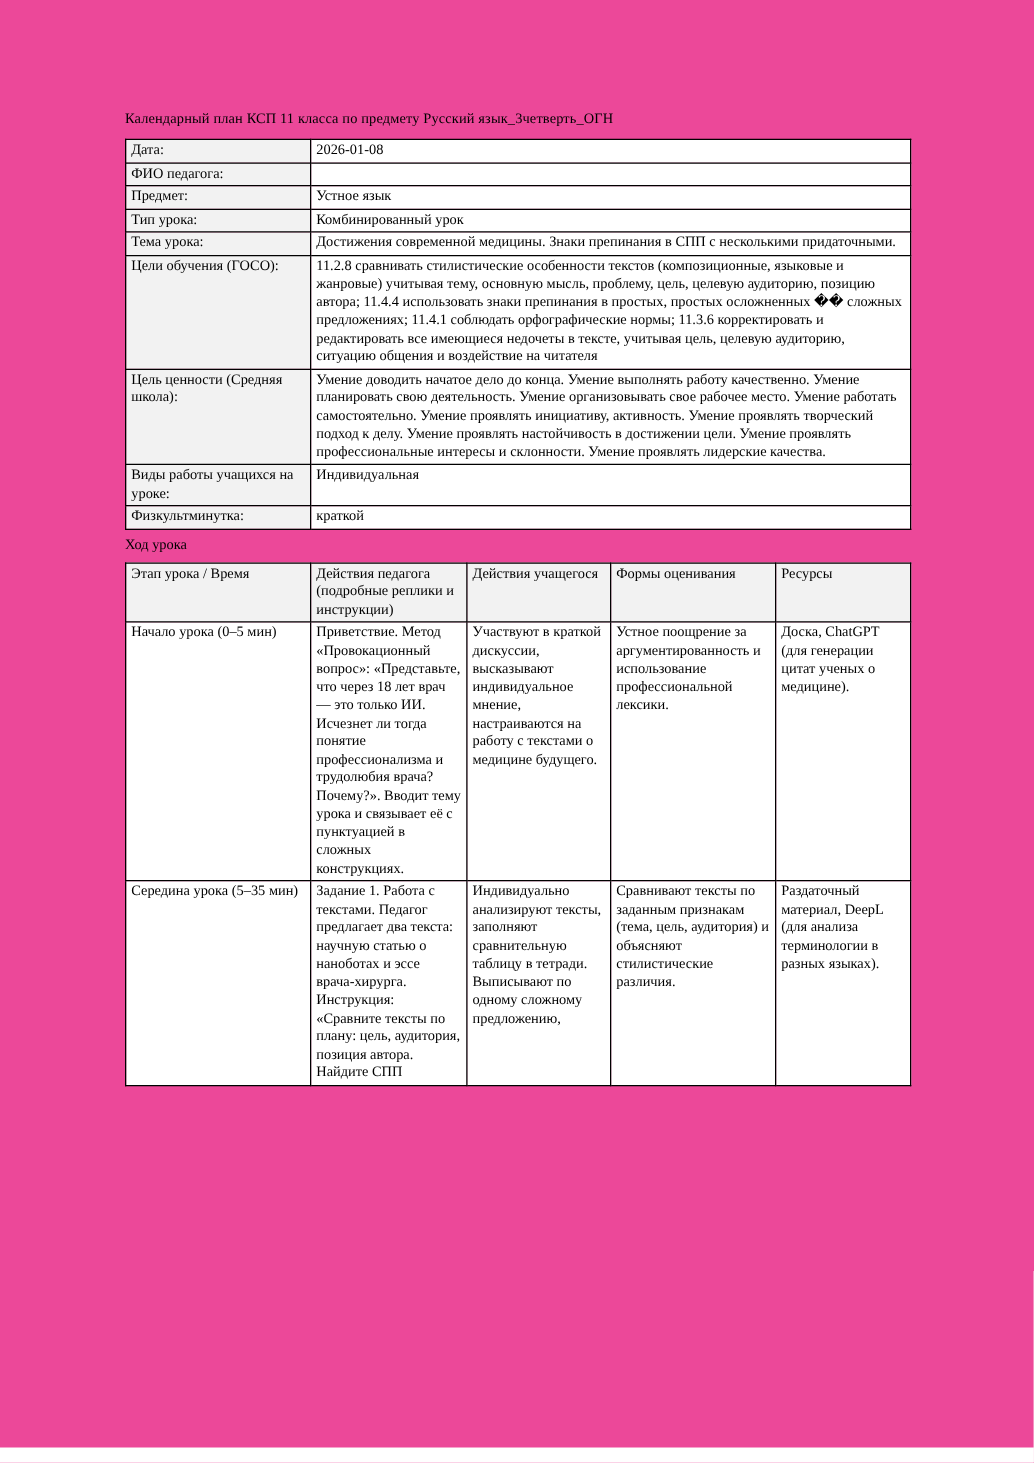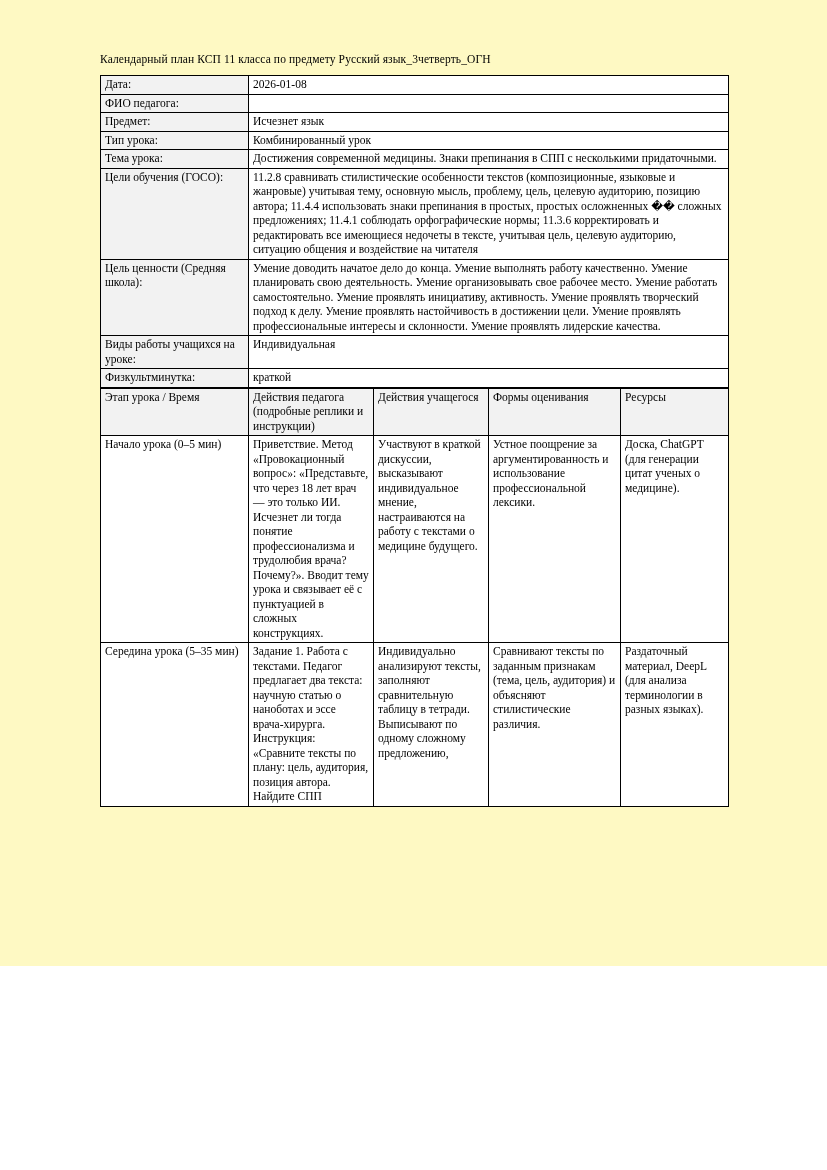--- a/index.html
+++ b/index.html
@@ -10,24 +10,24 @@
   body {
     width: 827px;
     height: 1170px;
     font-family: "Liberation Serif", "DejaVu Serif", serif;
     color: #000000;
     overflow: hidden;
   }
   .page {
     position: relative;
     width: 827px;
-    height: 966px;
-    background: #fef9c3;
+    height: 1158px;
+    background: #ec4899;
     box-sizing: border-box;
-    padding: 52px 92px 0 100px;
+    padding: 88px 92px 0 100px;
   }
   .doc-title {
     font-size: 11.5px;
     line-height: 14px;
     margin: 0 0 9px 0;
     white-space: nowrap;
     letter-spacing: 0.01em;
   }
   table {
     border-collapse: collapse;
@@ -98,21 +98,21 @@
         <tr>
           <td class="label">Дата:</td>
           <td class="value">2026-01-08</td>
         </tr>
         <tr class="blank">
           <td class="label">ФИО педагога:</td>
           <td class="value"></td>
         </tr>
         <tr>
           <td class="label">Предмет:</td>
-          <td class="value">Исчезнет язык</td>
+          <td class="value">Устное язык</td>
         </tr>
         <tr>
           <td class="label">Тип урока:</td>
           <td class="value">Комбинированный урок</td>
         </tr>
         <tr>
           <td class="label">Тема урока:</td>
           <td class="value">Достижения современной медицины. Знаки препинания в СПП с несколькими придаточными.</td>
         </tr>
         <tr>
@@ -127,20 +127,21 @@
           <td class="label">Виды работы учащихся на уроке:</td>
           <td class="value">Индивидуальная</td>
         </tr>
         <tr>
           <td class="label">Физкультминутка:</td>
           <td class="value">краткой</td>
         </tr>
       </tbody>
   </table>
 
+  <div class="section-caption">Ход урока</div>
 
   <table id="flow-table">
     <colgroup>
       <col class="c1">
         <col class="c2">
         <col class="c3">
         <col class="c4">
         <col class="c5">
     </colgroup>
     <thead>

